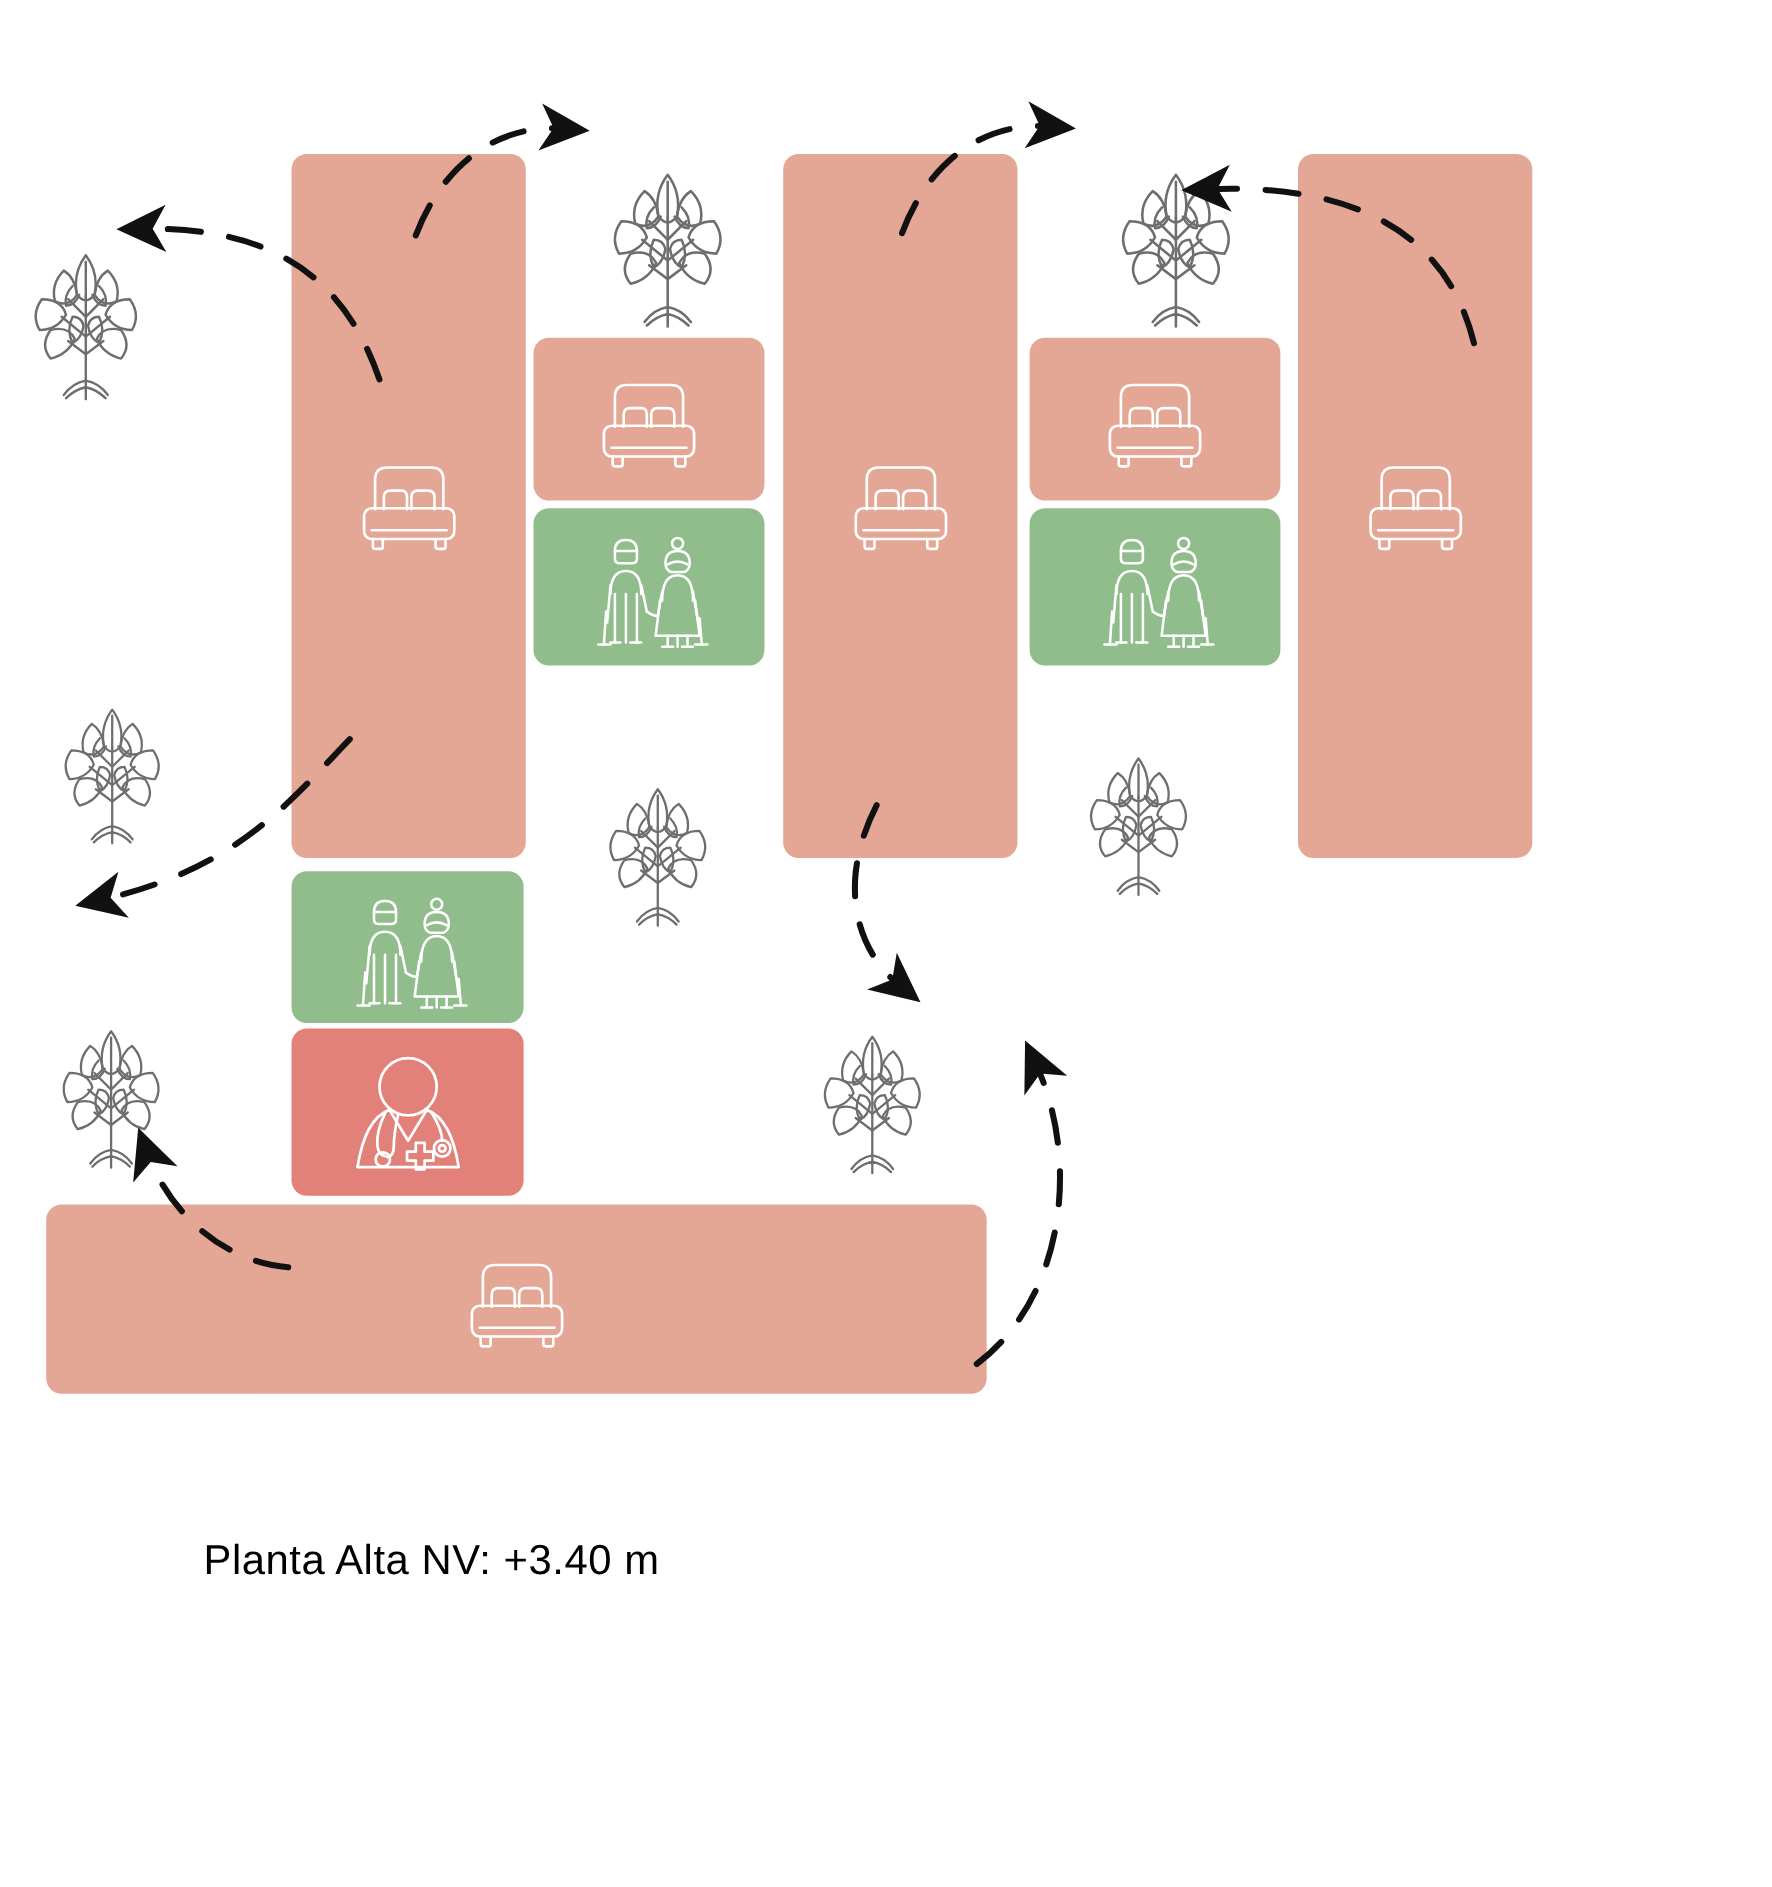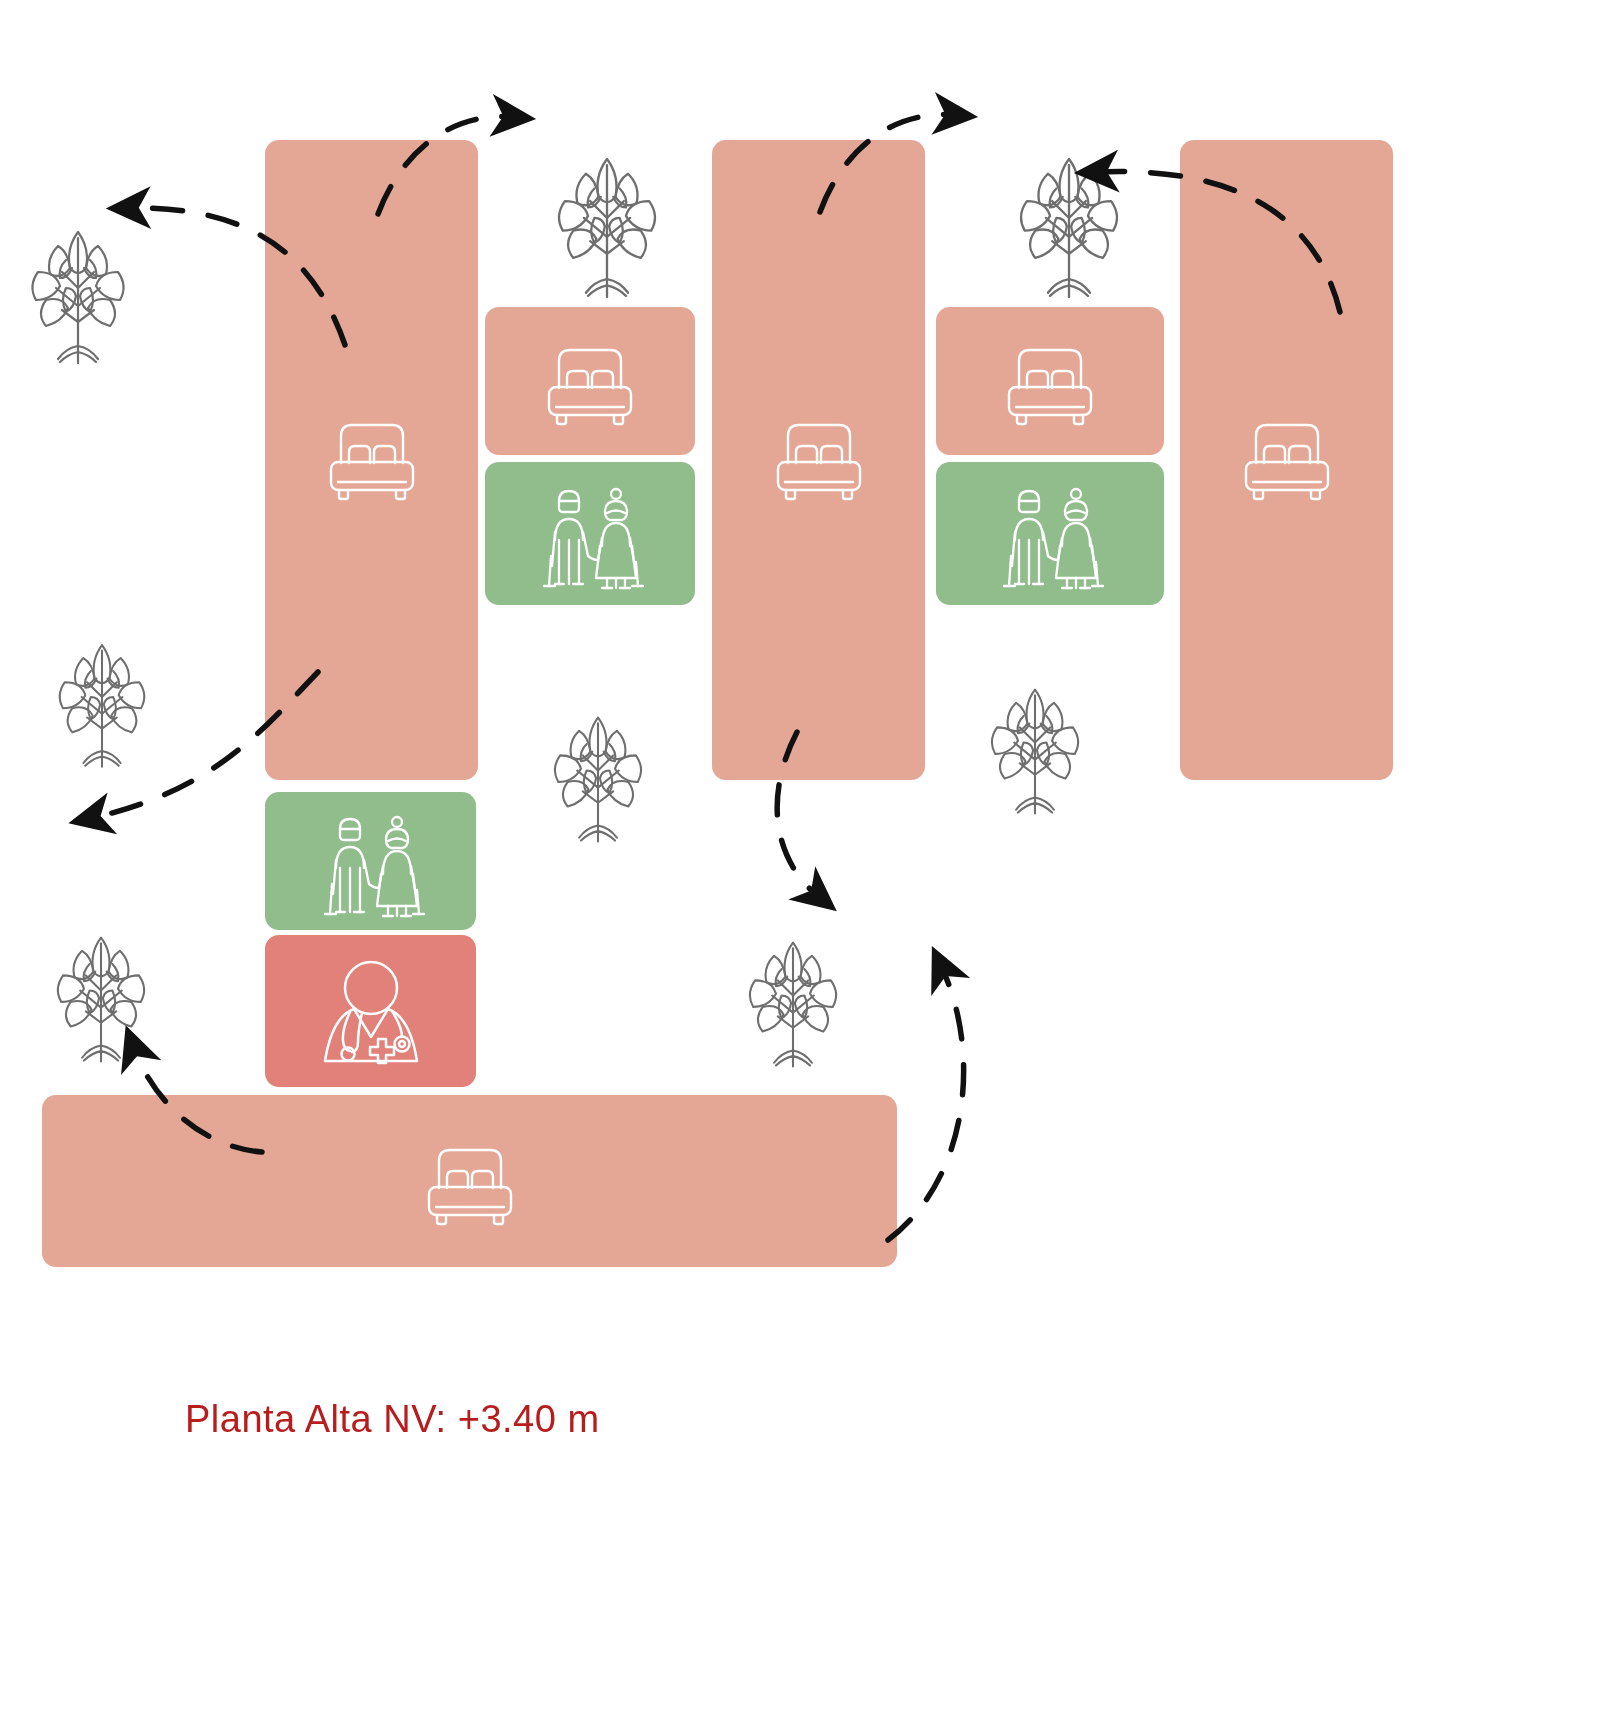--- a/index.html
+++ b/index.html
@@ -52,21 +52,21 @@
     pointer-events: none;
   }
 
   .plan-label {
     position: absolute;
     left: 185px;
     top: 1398px;
     font-family: "Liberation Sans", sans-serif;
     font-size: 38px;
     letter-spacing: 0.5px;
-    color: #b91c1c;
+    color: #000000;
     white-space: nowrap;
   }
 </style>
 </head>
 <body>
 
 <div id="stage">
 
   <div id="trees-layer">
       <div class="tree" style="left: 22px; top: 214px;"><svg width="112" height="150" viewBox="0 0 112 150" fill="none" stroke="#6e6e6e" stroke-width="2.2" stroke-linecap="round" stroke-linejoin="round">

